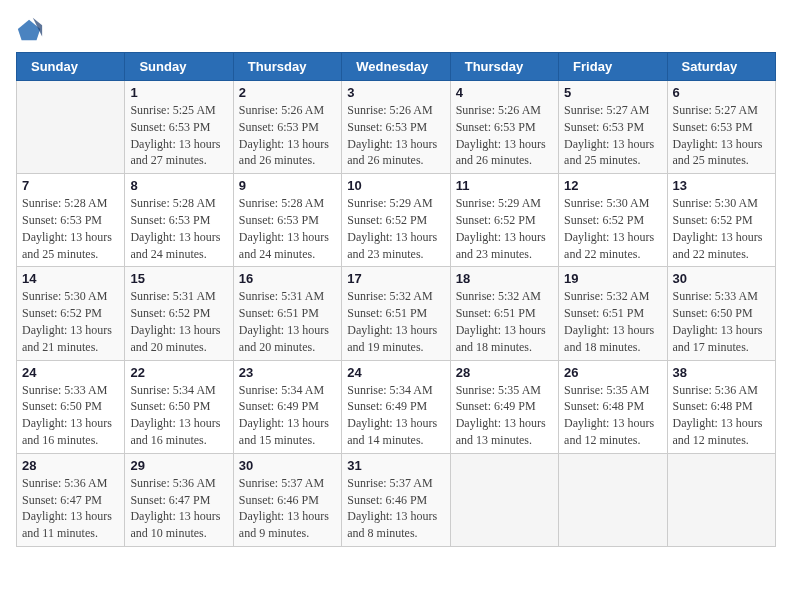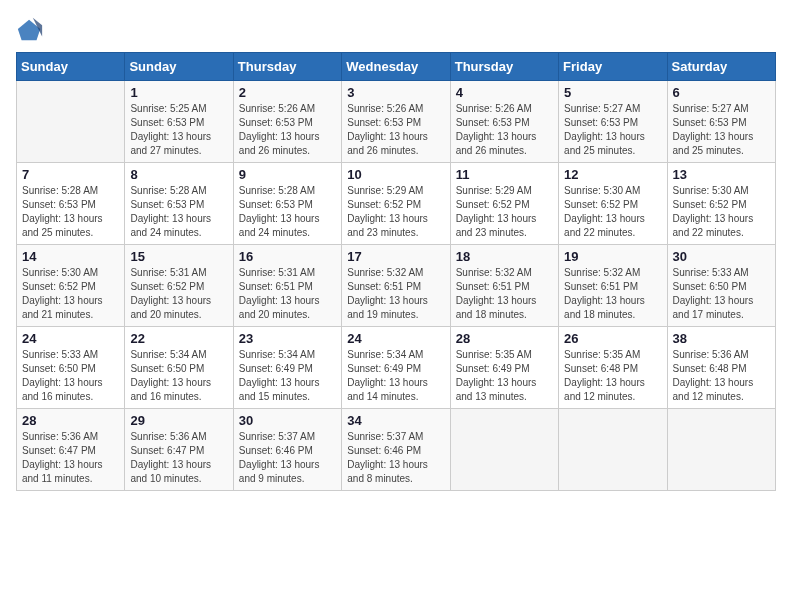--- a/index.html
+++ b/index.html
@@ -50,21 +50,21 @@
     .calendar {
       width: 100%;
       border-collapse: collapse;
       border: 1px solid #ccc;
     }
     .calendar thead tr th {
       background-color: #2a6db5;
       color: #fff;
       font-size: 13px;
       font-weight: bold;
-      padding: 6px 4px;
+      padding: 6px 14px;
       text-align: left;
       border: 1px solid #1e5a9c;
     }
     .calendar tbody tr td {
       vertical-align: top;
       border: 1px solid #ccc;
       padding: 4px 5px;
       width: calc(100% / 7);
       min-height: 80px;
       font-size: 10.5px;
@@ -78,23 +78,24 @@
       background: #fff;
     }
     .day-number {
       font-size: 13px;
       font-weight: bold;
       color: #1a1a2e;
       display: block;
       margin-bottom: 2px;
     }
     .day-info {
-      font-size: 10px;
+      font-size: 12px;
       color: #444;
       line-height: 1.4;
+      font-family: Liberation Serif, serif;
     }
     .empty-cell {
       background: #f5f5f5 !important;
     }
   </style>
 </head>
 <body>
 
 <div class="header">
   <div class="logo">
@@ -340,21 +341,21 @@
 and 10 minutes.</div>
         </td>
         <td>
           <span class="day-number">30</span>
           <div class="day-info" style="white-space: pre-line;">Sunrise: 5:37 AM
 Sunset: 6:46 PM
 Daylight: 13 hours
 and 9 minutes.</div>
         </td>
         <td>
-          <span class="day-number">34</span>
+          <span class="day-number">31</span>
           <div class="day-info" style="white-space: pre-line;">Sunrise: 5:37 AM
 Sunset: 6:46 PM
 Daylight: 13 hours
 and 8 minutes.</div>
         </td>
         <td class="empty-cell"></td>
         <td class="empty-cell"></td>
         <td class="empty-cell"></td>
       </tr>
     </tbody>

